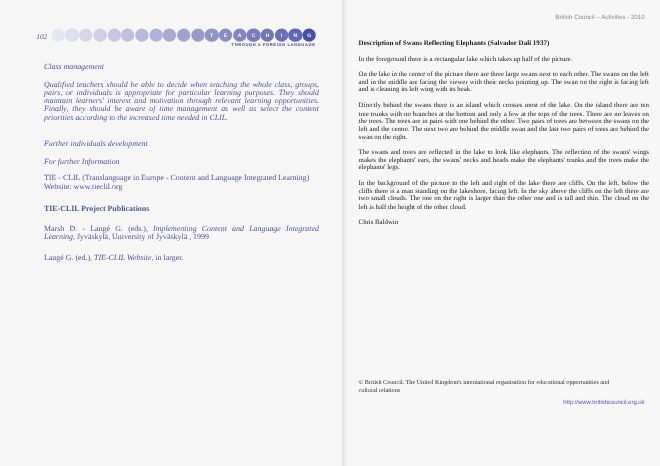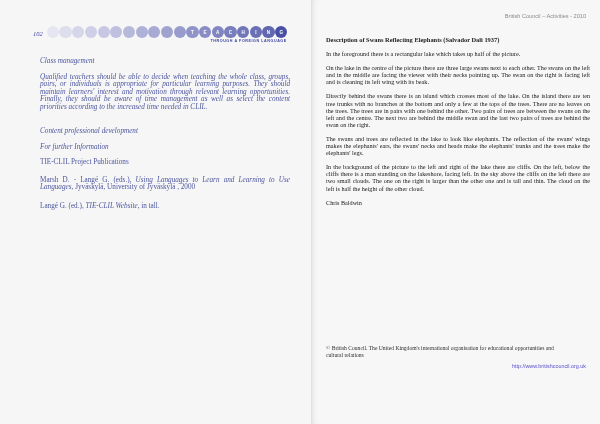--- a/index.html
+++ b/index.html
@@ -24,21 +24,21 @@
   .logo-subtitle { position:absolute; right:1px; top:12.6px; white-space:nowrap;
                    font-family:"Liberation Sans", sans-serif; font-weight:bold;
                    font-size:3.7px; letter-spacing:0.55px; color:#3c43a0; }
 
   
   .left-body { position:absolute; left:40px; top:58px; width:250px;
                color:#4b559c; font-size:7.2px; line-height:7.5px; text-align:justify; }
   .sec-heading { font-style:italic; margin-bottom:8px; }
   .left-body p.para { margin-bottom:17px;font-style:italic; }
   .info-block { margin-bottom:13px; }
-  .pub-heading { font-weight:normal; margin-bottom:10px; }
+  .pub-heading { font-weight:bold; margin-bottom:10px; }
   .pub { margin-bottom:11px; }
   .pub .title { font-style:italic; }
 
   
   .page-header-right { position:absolute; top:13px; right:14px;
                        font-family:"Liberation Sans", sans-serif; font-size:5.6px; color:#8b8b8b; }
   .right-body { position:absolute; left:14px; top:36px; width:264px;
                 color:#212121; font-size:6.2px; line-height:7.1px; text-align:justify; }
   .doc-title { font-weight:bold; font-size:6.4px; margin-bottom:7px; text-align:left; }
   .right-body p { margin-bottom:7px; }
@@ -99,30 +99,34 @@
           </div>
         <div class="logo-subtitle">THROUGH A FOREIGN LANGUAGE</div>
       </div>
     </div>
 
     <div class="left-body">
 
       <div class="sec-heading">Class management</div>
       <p class="para">Qualified teachers should be able to decide when teaching the whole class, groups, pairs, or individuals is appropriate for particular learning purposes. They should maintain learners' interest and motivation through relevant learning opportunities. Finally, they should be aware of time management as well as select the content priorities according to the increased time needed in CLIL.</p>
 
-      <div class="sec-heading">Content professional development</div>
+      <div class="sec-heading">Further individuals development</div>
 
       <div class="sec-heading">For further Information</div>
+      <div class="info-block">
+        <div>TIE - CLIL  (Translanguage in Europe - Content and Language Integrated Learning)</div>
+        <div>Website:  www.tieclil.org</div>
+      </div>
 
       <div class="pub-heading">TIE-CLIL Project Publications</div>
 
+      <div class="pub"><span>Marsh D. - Langé G. (eds.), </span><span class="title">Implementing Content and Language Integrated Learning</span><span>, Jyväskylä, University of Jyväskylä , 1999</span></div>
 
-      <div class="pub"><span>Marsh D. - Langé G. (eds.), </span><span class="title">Using Languages to Learn and Learning to Use Languages</span><span>, Jyväskylä, University of Jyväskylä , 2000</span></div>
 
-      <div class="pub"><span>Langé G. (ed.), </span><span class="title">TIE-CLIL Website</span><span>, in tall.</span></div>
+      <div class="pub"><span>Langé G. (ed.), </span><span class="title">TIE-CLIL Website</span><span>, in larger.</span></div>
 
     </div>
   </div>
 
   <div class="page-right">
 
     <div class="page-header-right">British Council – Activities - 2010</div>
 
     <div class="right-body">
       <div class="doc-title">Description of Swans Reflecting Elephants (Salvador Dali 1937)</div>

